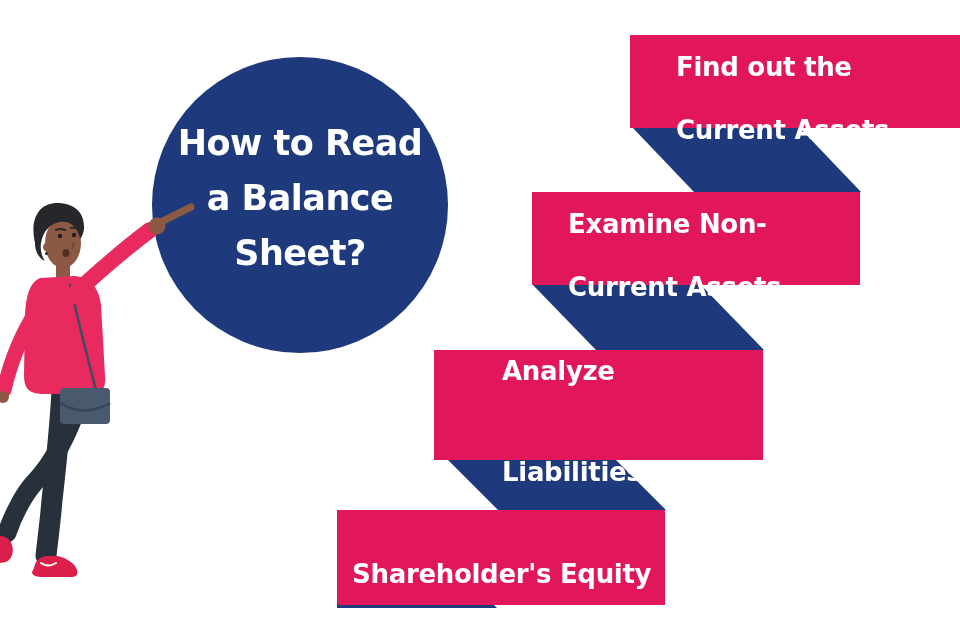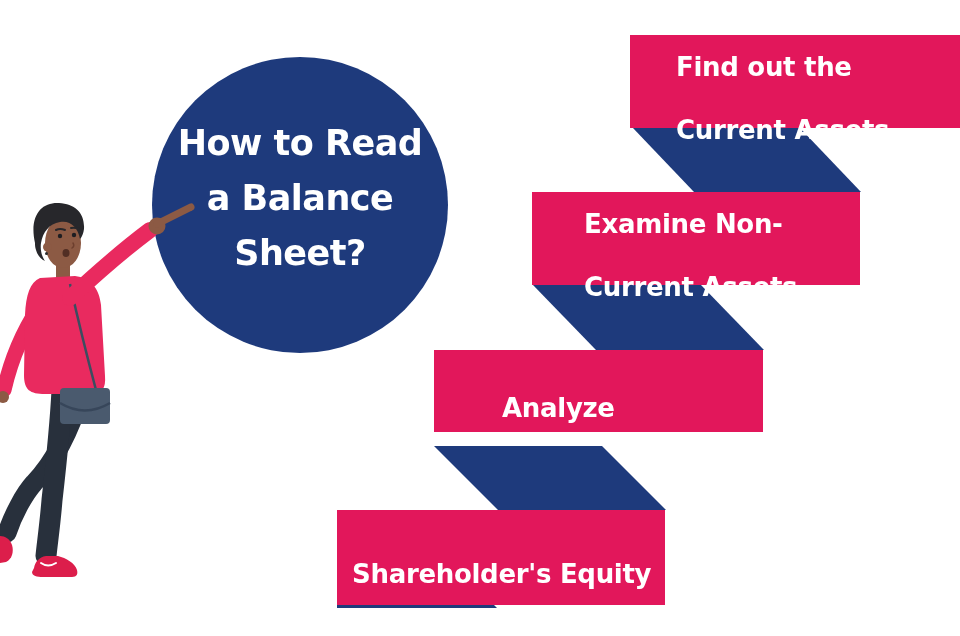--- a/index.html
+++ b/index.html
@@ -20,22 +20,22 @@
     letter-spacing:-0.5px;text-align:center;white-space:nowrap;
   }
   .step{
     position:absolute;z-index:2;background:#E2175B;color:#ffffff;
     font-weight:700;font-size:26px;line-height:29px;letter-spacing:-0.3px;
     display:flex;flex-direction:column;justify-content:center;
     box-sizing:border-box;
   }
   .step-line{display:block;white-space:nowrap;margin-top:34px;}
   .s1{left:630px;top:35px;width:330px;height:93px;padding-left:46px;}
-  .s2{left:532px;top:192px;width:328px;height:93px;padding-left:52px;}
-  .s3{left:434px;top:350px;width:329px;height:82px;padding-left:68px;gap:38px;}
+  .s2{left:532px;top:192px;width:328px;height:93px;padding-left:36px;}
+  .s3{left:434px;top:350px;width:329px;height:110px;padding-left:68px;gap:38px;}
   .s4{left:337px;top:510px;width:328px;height:95px;padding-left:15px;}
   #person-layer{z-index:3;pointer-events:none;}
 </style>
 </head>
 <body>
 
 <div id="canvas">
 
   <svg id="ribbon-layer" class="layer" viewBox="0 0 960 636">
     <polygon points="632,127 799,127 861,192 694,192" fill="#1E3A7C"></polygon>
@@ -53,20 +53,21 @@
   <div class="step s1">
     <span class="step-line">Find out the</span>
     <span class="step-line">Current Assets</span>
   </div>
   <div class="step s2">
     <span class="step-line">Examine Non-</span>
     <span class="step-line">Current Assets</span>
   </div>
   <div class="step s3">
     <span class="step-line">Analyze</span>
+    <span class="step-line">Liabilities</span>
   </div>
   <div class="step s4">
     <span class="step-line">Shareholder's Equity</span>
   </div>
 
   <svg id="person-layer" class="layer" viewBox="0 0 960 636">
     <g>
 
       <path d="M 44,300 C 26,325 12,355 4,390" stroke="#E92A5F" stroke-width="15" stroke-linecap="round" fill="none"></path>
       <circle cx="3" cy="397" r="6" fill="#8C5A44"></circle>

